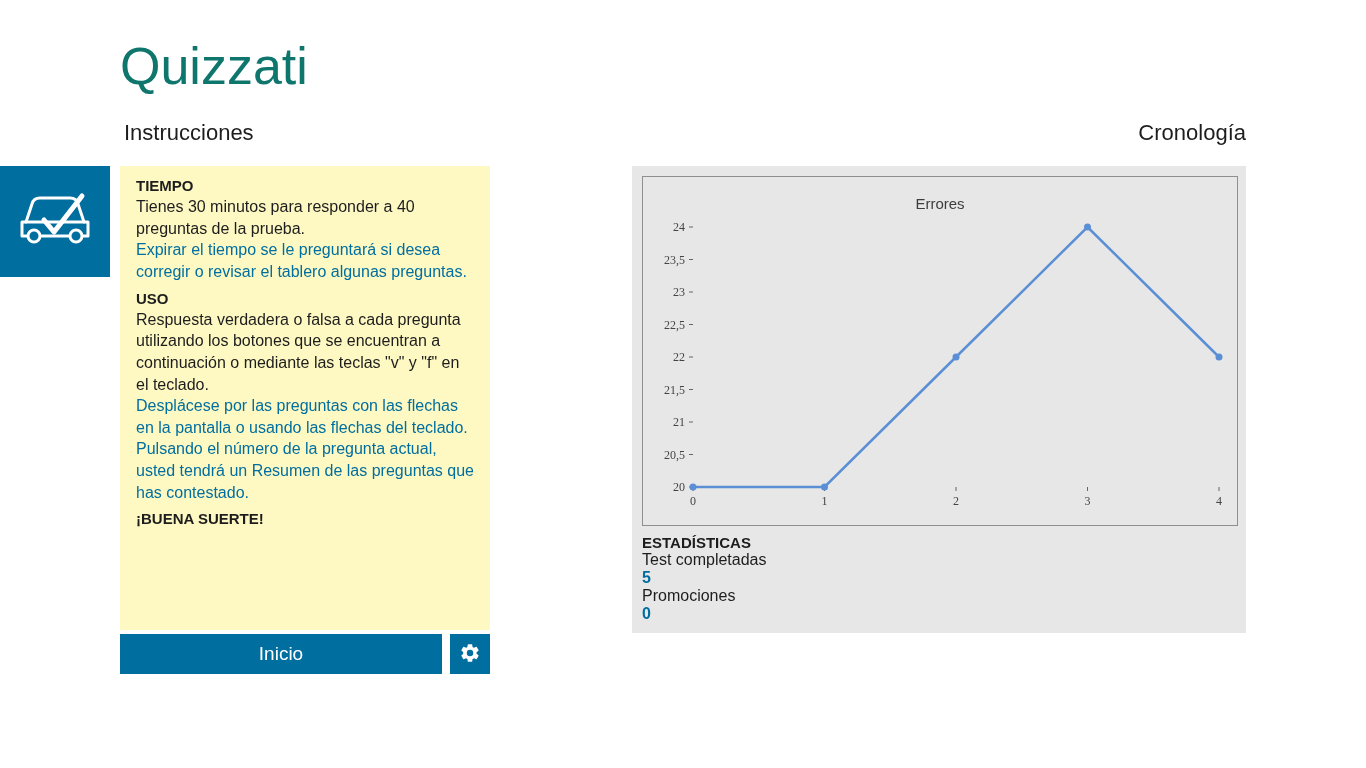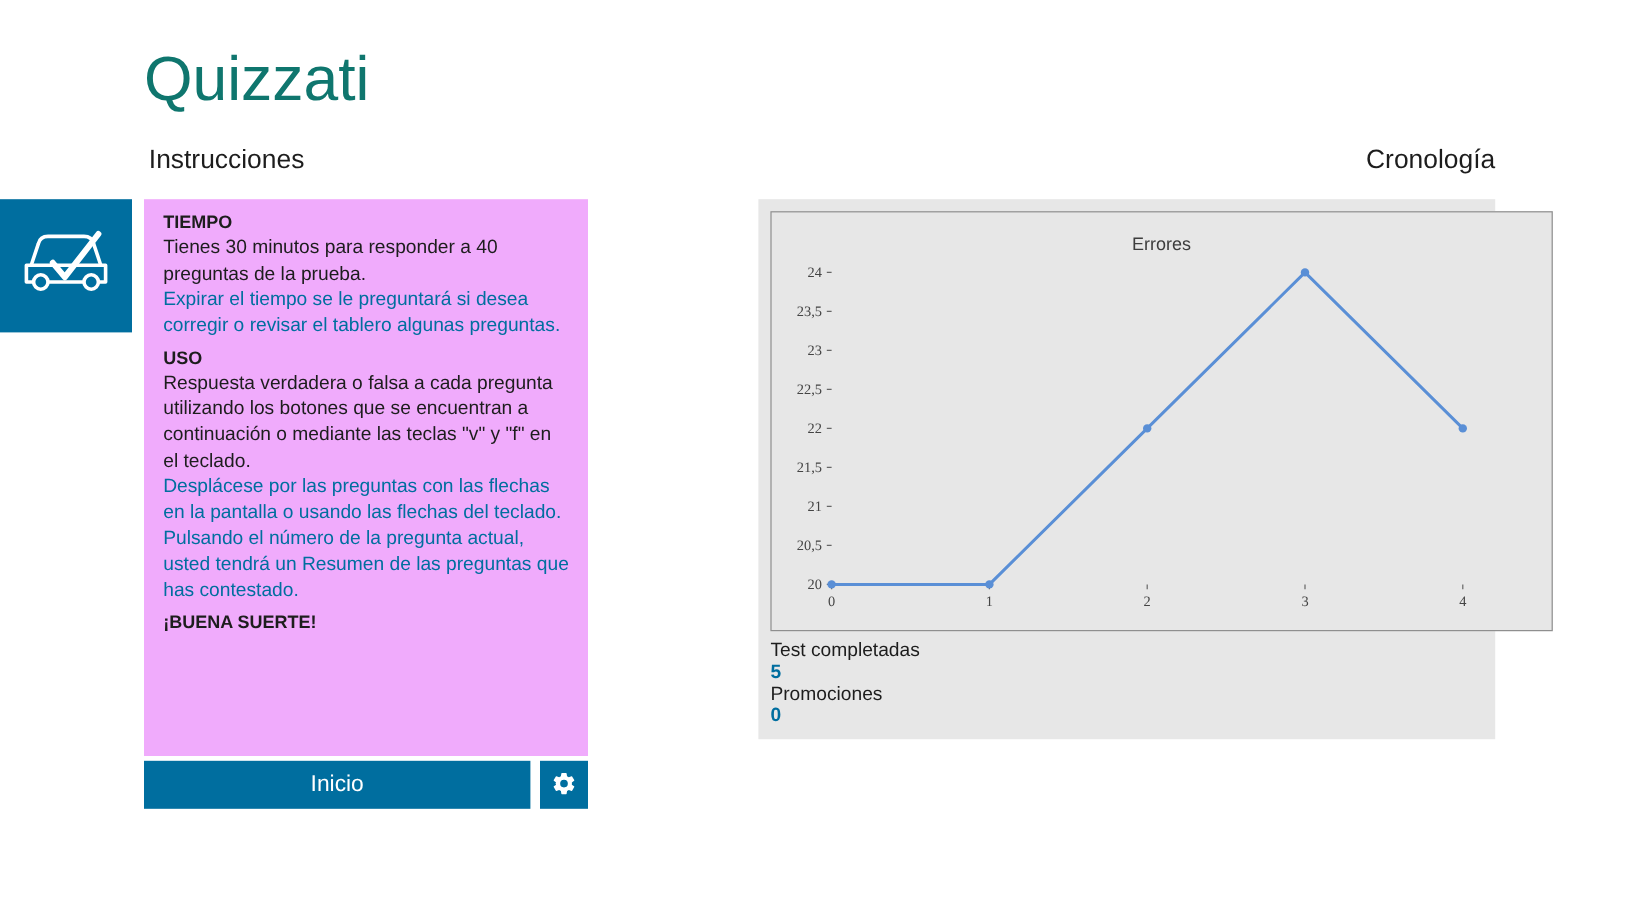--- a/index.html
+++ b/index.html
@@ -36,21 +36,21 @@
     width: 111px;
     height: 111px;
     background: #006e9f;
     display: flex;
     align-items: center;
     justify-content: center;
     flex-shrink: 0;
     margin-left: -121px;
   }
   .instr-card {
-    background: #f0abfc;
+    background: #fef9c3;
     padding: 10px 16px 2px 16px;
     width: 370px;
     height: 464px;
     font-size: 16px;
     line-height: 1.35;
     color: #1d1d1d;
   }
   .instr-card .hdr { font-weight: 700; font-size: 15px; margin-top: 6px; }
   .instr-card .hdr:first-child { margin-top: 0; }
   .instr-card .darktxt { color: #1d1d1d; }
@@ -80,21 +80,21 @@
     cursor: pointer;
   }
   .chron-card {
     background: #e7e7e7;
     padding: 10px;
     width: 614px;
   }
   .chart-box {
     background: #e7e7e7;
     border: 1px solid #8f8f8f;
-    width: 652px;
+    width: 596px;
     height: 350px;
     position: relative;
   }
   .chart-title {
     position: absolute;
     top: 18px;
     left: 0; right: 0;
     text-align: center;
     font-size: 15px;
     color: #3d3d3d;
@@ -186,20 +186,21 @@
             <text x="576" y="328" text-anchor="middle" font-size="12" fill="#444" font-family="Segoe UI">4</text>
             <path d="M50 310 L181.5 310 L313 180 L444.5 50 L576 180 " fill="none" stroke="#5a8fd6" stroke-width="2.5"></path>
             <circle cx="50" cy="310" r="3.5" fill="#5a8fd6"></circle>
             <circle cx="181.5" cy="310" r="3.5" fill="#5a8fd6"></circle>
             <circle cx="313" cy="180" r="3.5" fill="#5a8fd6"></circle>
             <circle cx="444.5" cy="50" r="3.5" fill="#5a8fd6"></circle>
             <circle cx="576" cy="180" r="3.5" fill="#5a8fd6"></circle>
           </svg>
       </div>
       <div class="stats">
+        <div class="stats-hdr">ESTADÍSTICAS</div>
         <div class="stats-row">
           <span>Test completadas</span>
           <span class="val">5</span>
         </div>
         <div class="stats-row">
           <span>Promociones</span>
           <span class="val">0</span>
         </div>
       </div>
     </div>

